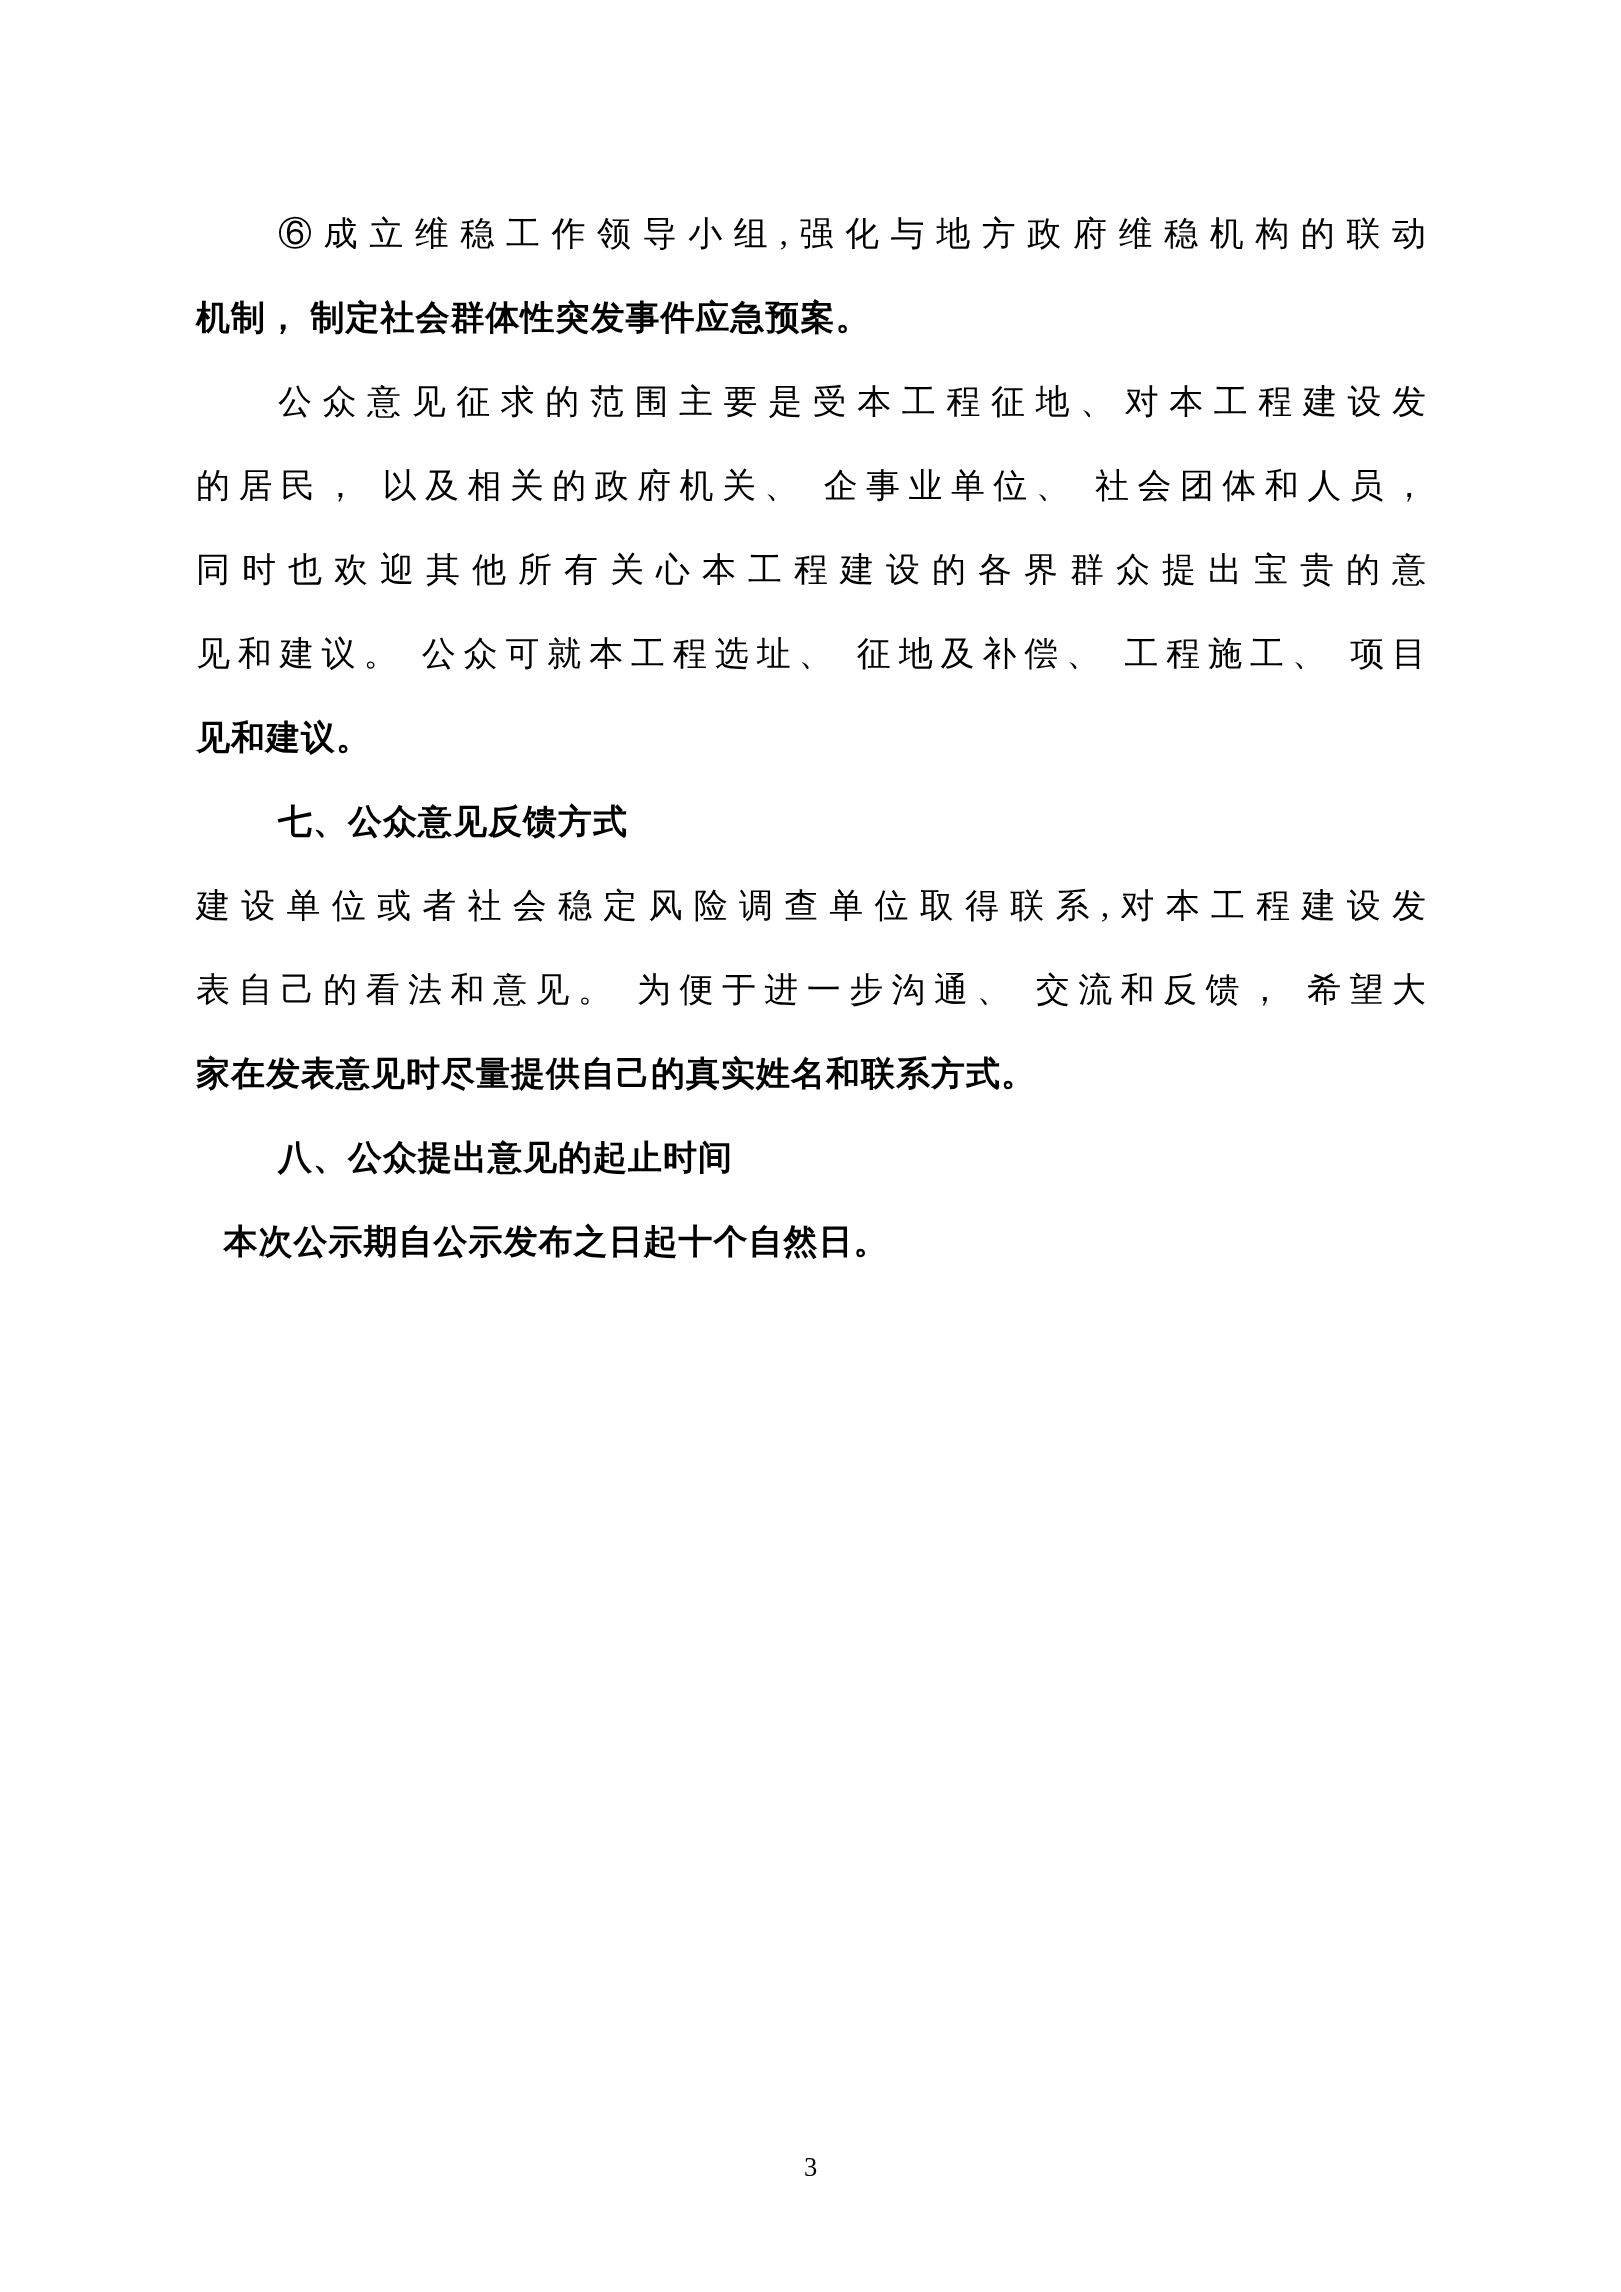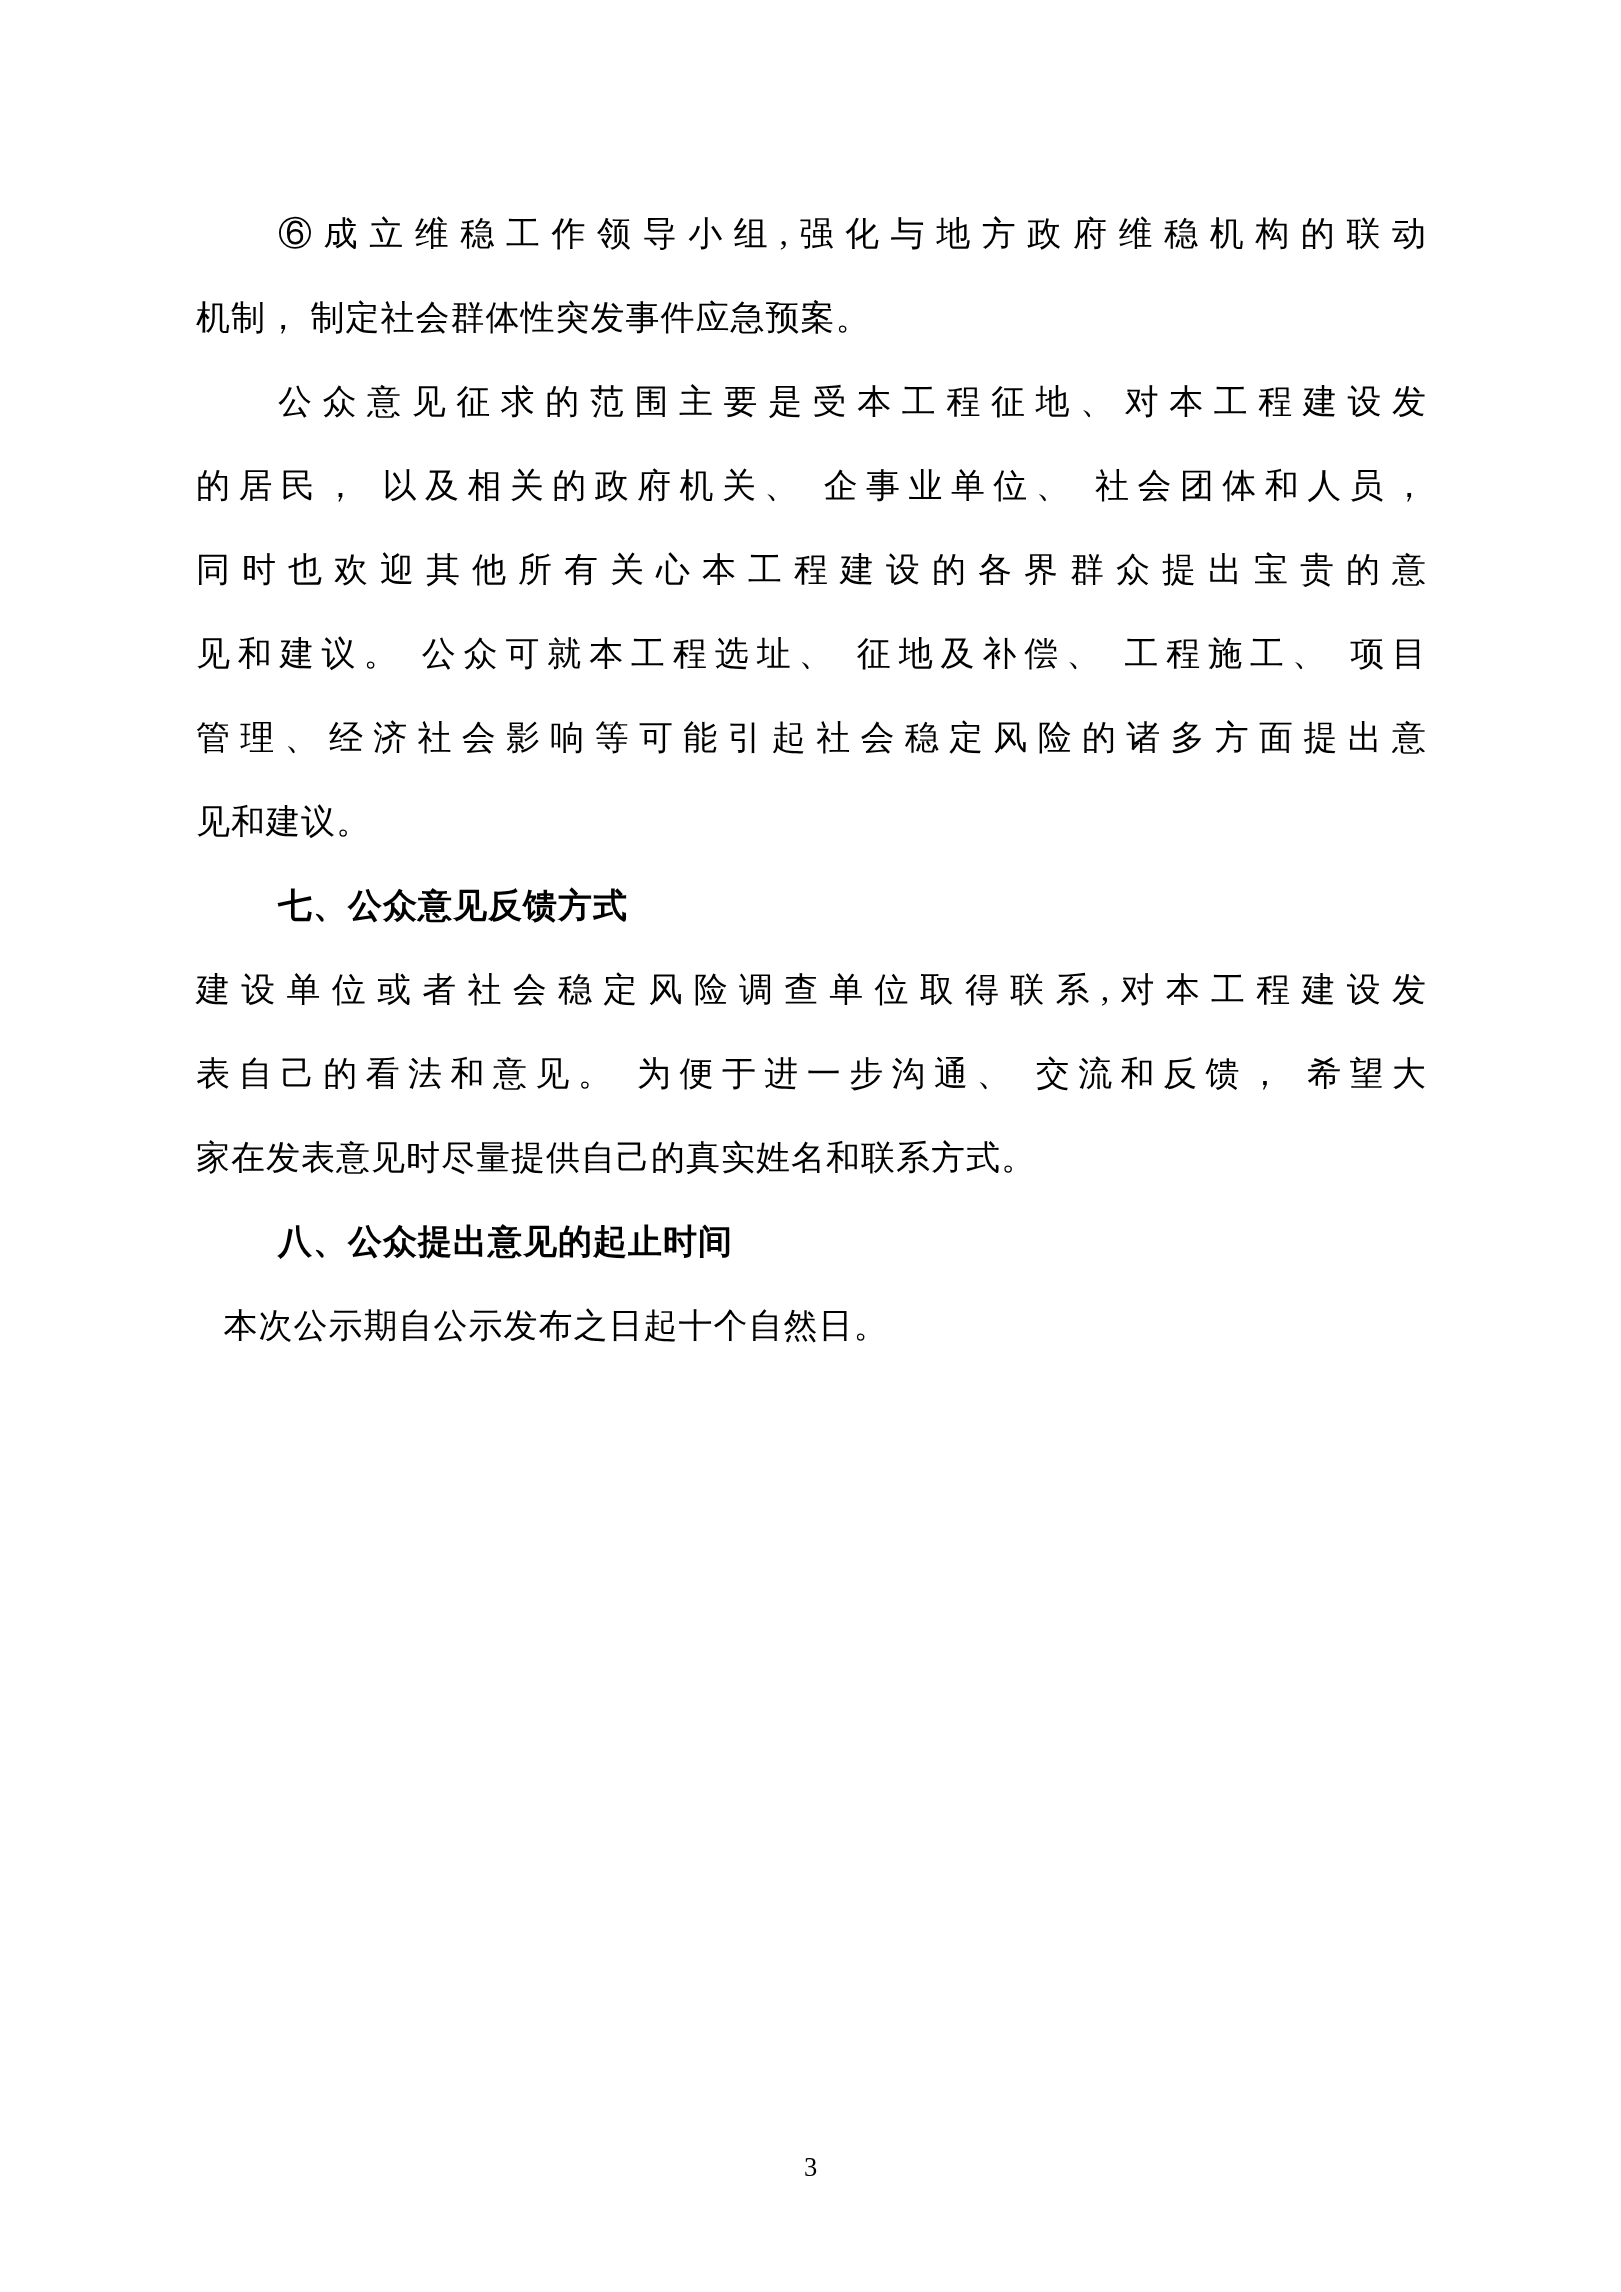--- a/index.html
+++ b/index.html
@@ -25,20 +25,21 @@
     font-size: 34px;
     line-height: 84px;
     height: 84px;
     text-align: justify;
     text-align-last: justify;
     letter-spacing: 1px;
   }
   .line.last {
     text-align: left;
     text-align-last: left;
+    font-weight: bold;
   }
   .indent-2 { text-indent: 82px; }
   .indent-1 { text-indent: 27.4px; }
   .heading {
     font-weight: bold;
     text-align: left;
     text-align-last: left;
   }
   .page-footer {
     position: absolute;
@@ -53,21 +54,20 @@
 </head>
 <body>
 
 <div class="doc-text">
   <div class="line indent-2">⑥成立维稳工作领导小组,强化与地方政府维稳机构的联动</div>
   <div class="line last">机制， 制定社会群体性突发事件应急预案。</div>
   <div class="line indent-2">公众意见征求的范围主要是受本工程征地、对本工程建设发</div>
   <div class="line">的居民， 以及相关的政府机关、 企事业单位、 社会团体和人员，</div>
   <div class="line">同时也欢迎其他所有关心本工程建设的各界群众提出宝贵的意</div>
   <div class="line">见和建议。 公众可就本工程选址、 征地及补偿、 工程施工、 项目</div>
-  <div class="line">管理、经济社会影响等可能引起社会稳定风险的诸多方面提出意</div>
   <div class="line last">见和建议。</div>
   <div class="line heading indent-2">七、公众意见反馈方式</div>
   <div class="line">建设单位或者社会稳定风险调查单位取得联系,对本工程建设发</div>
   <div class="line">表自己的看法和意见。 为便于进一步沟通、 交流和反馈， 希望大</div>
   <div class="line last">家在发表意见时尽量提供自己的真实姓名和联系方式。</div>
   <div class="line heading indent-2">八、公众提出意见的起止时间</div>
   <div class="line last indent-1">本次公示期自公示发布之日起十个自然日。</div>
 </div>
 
 <div class="page-footer">3</div>

